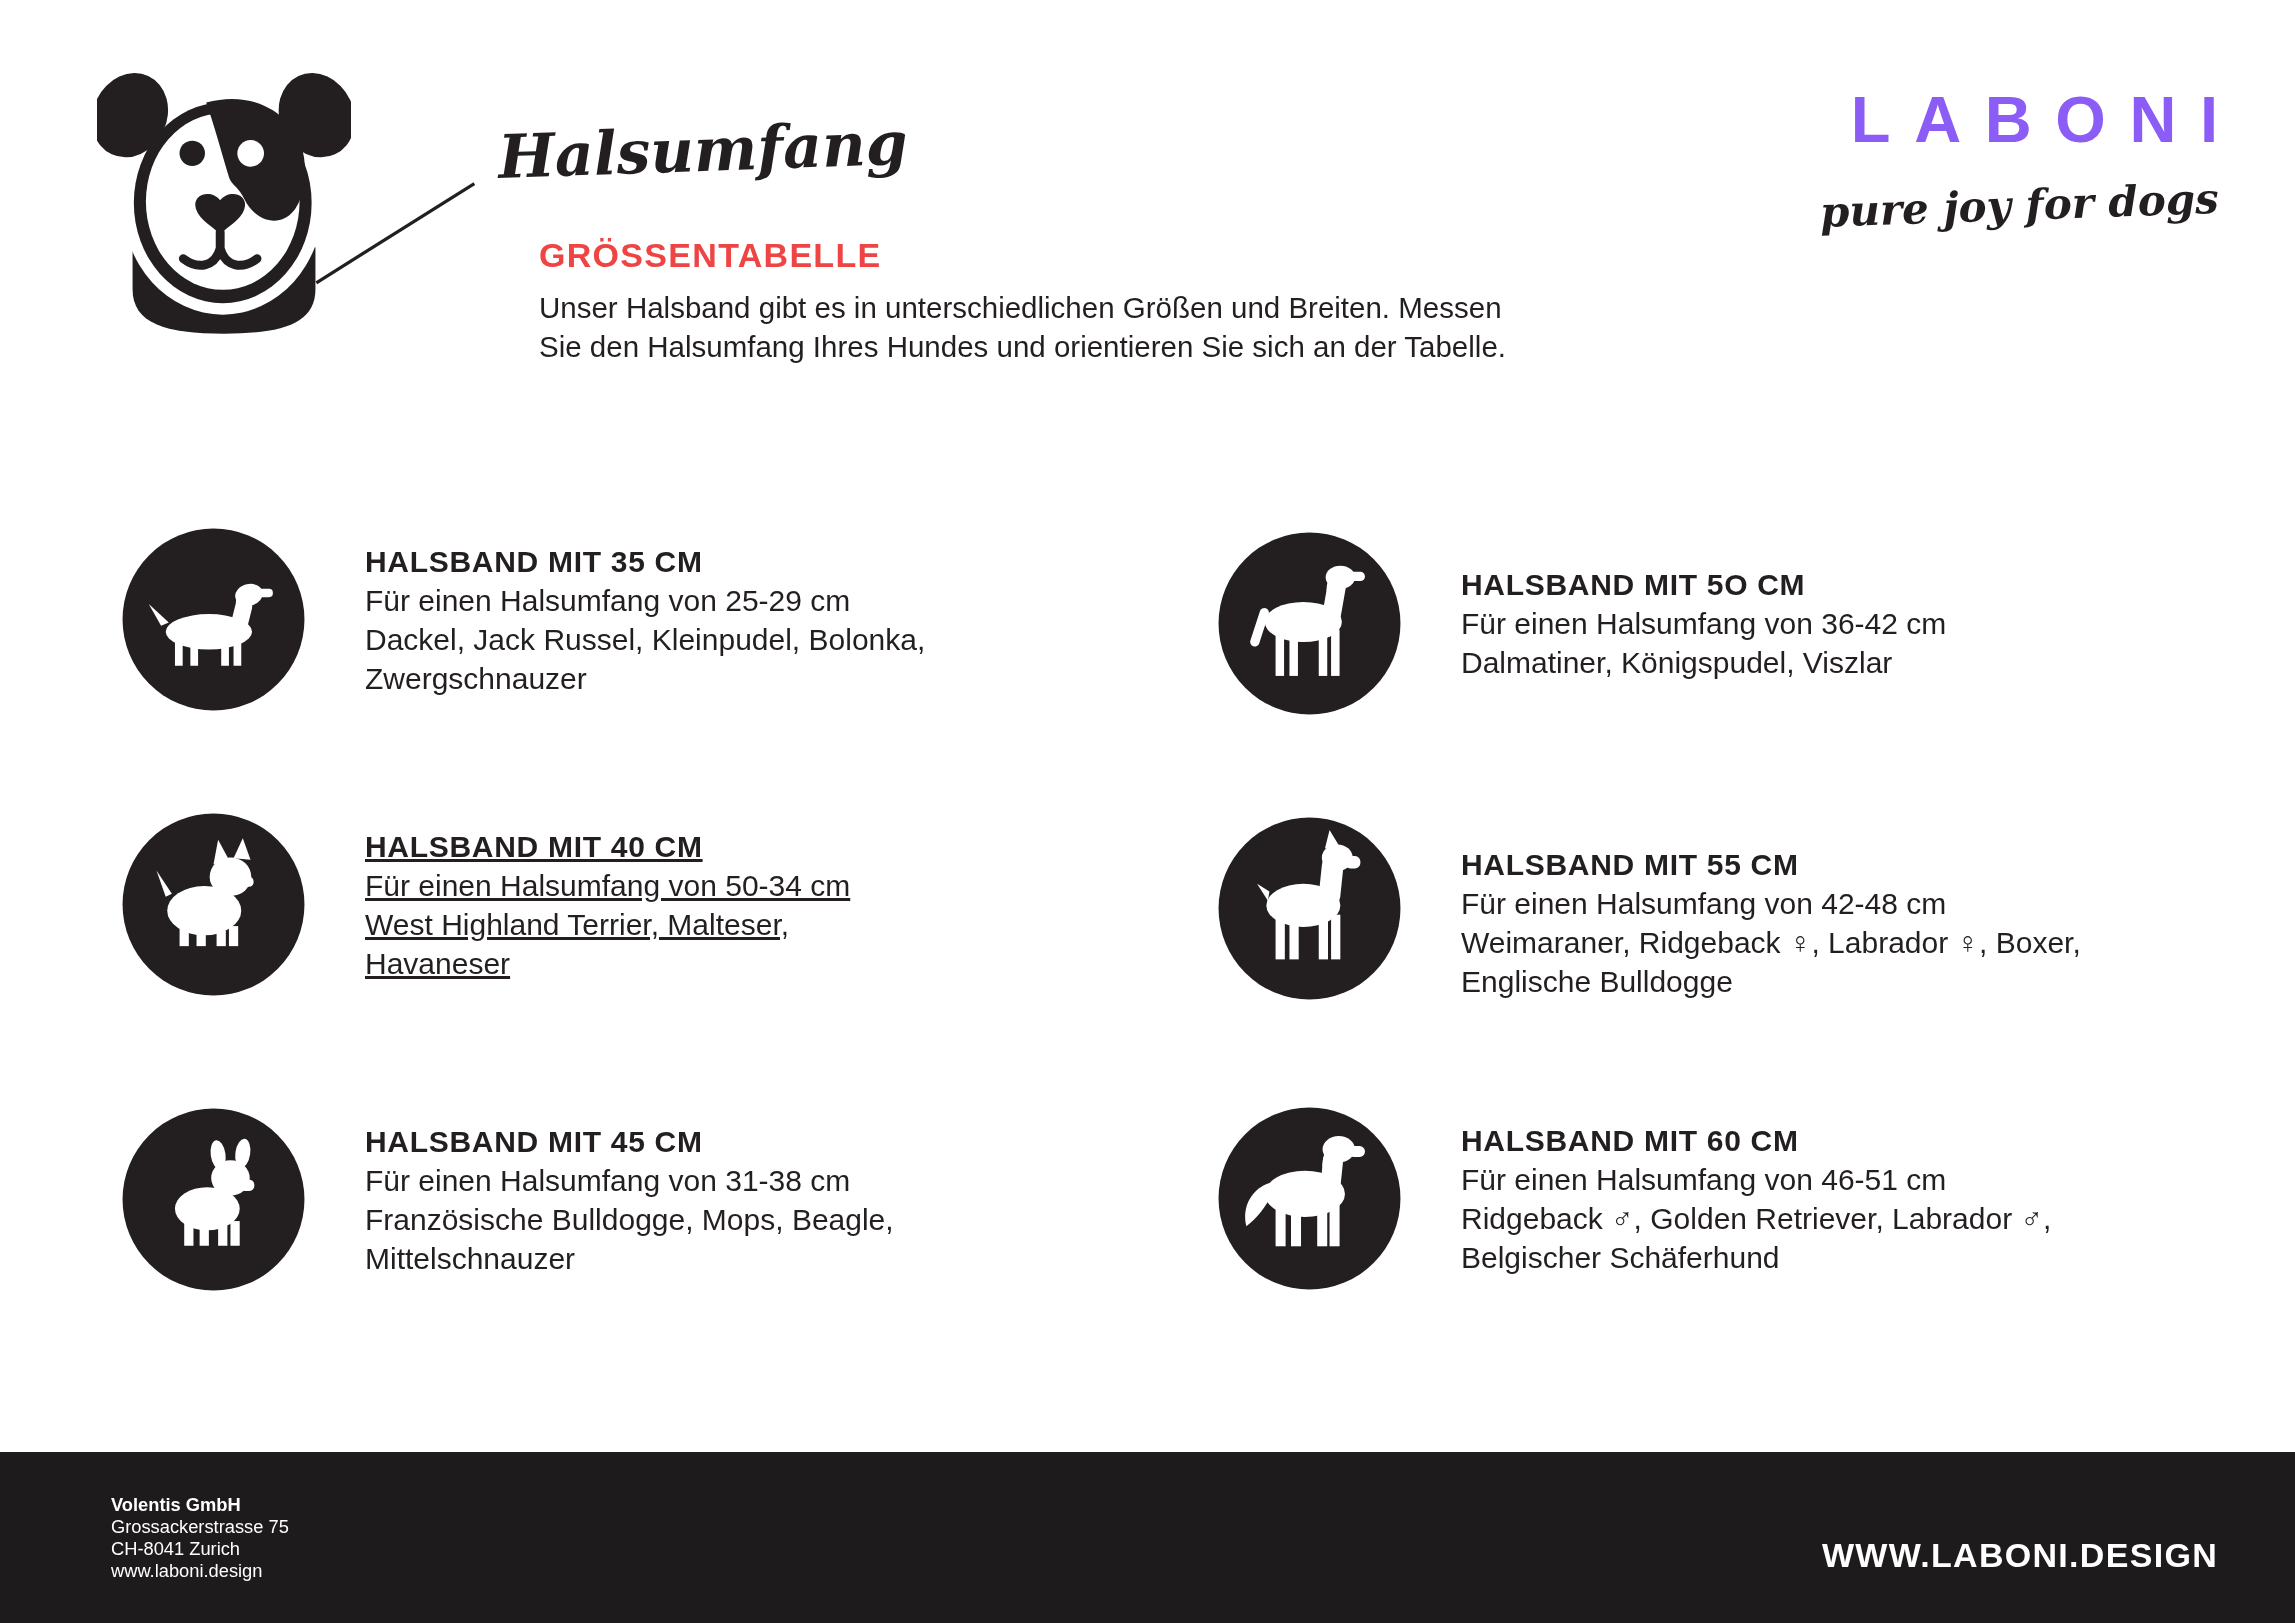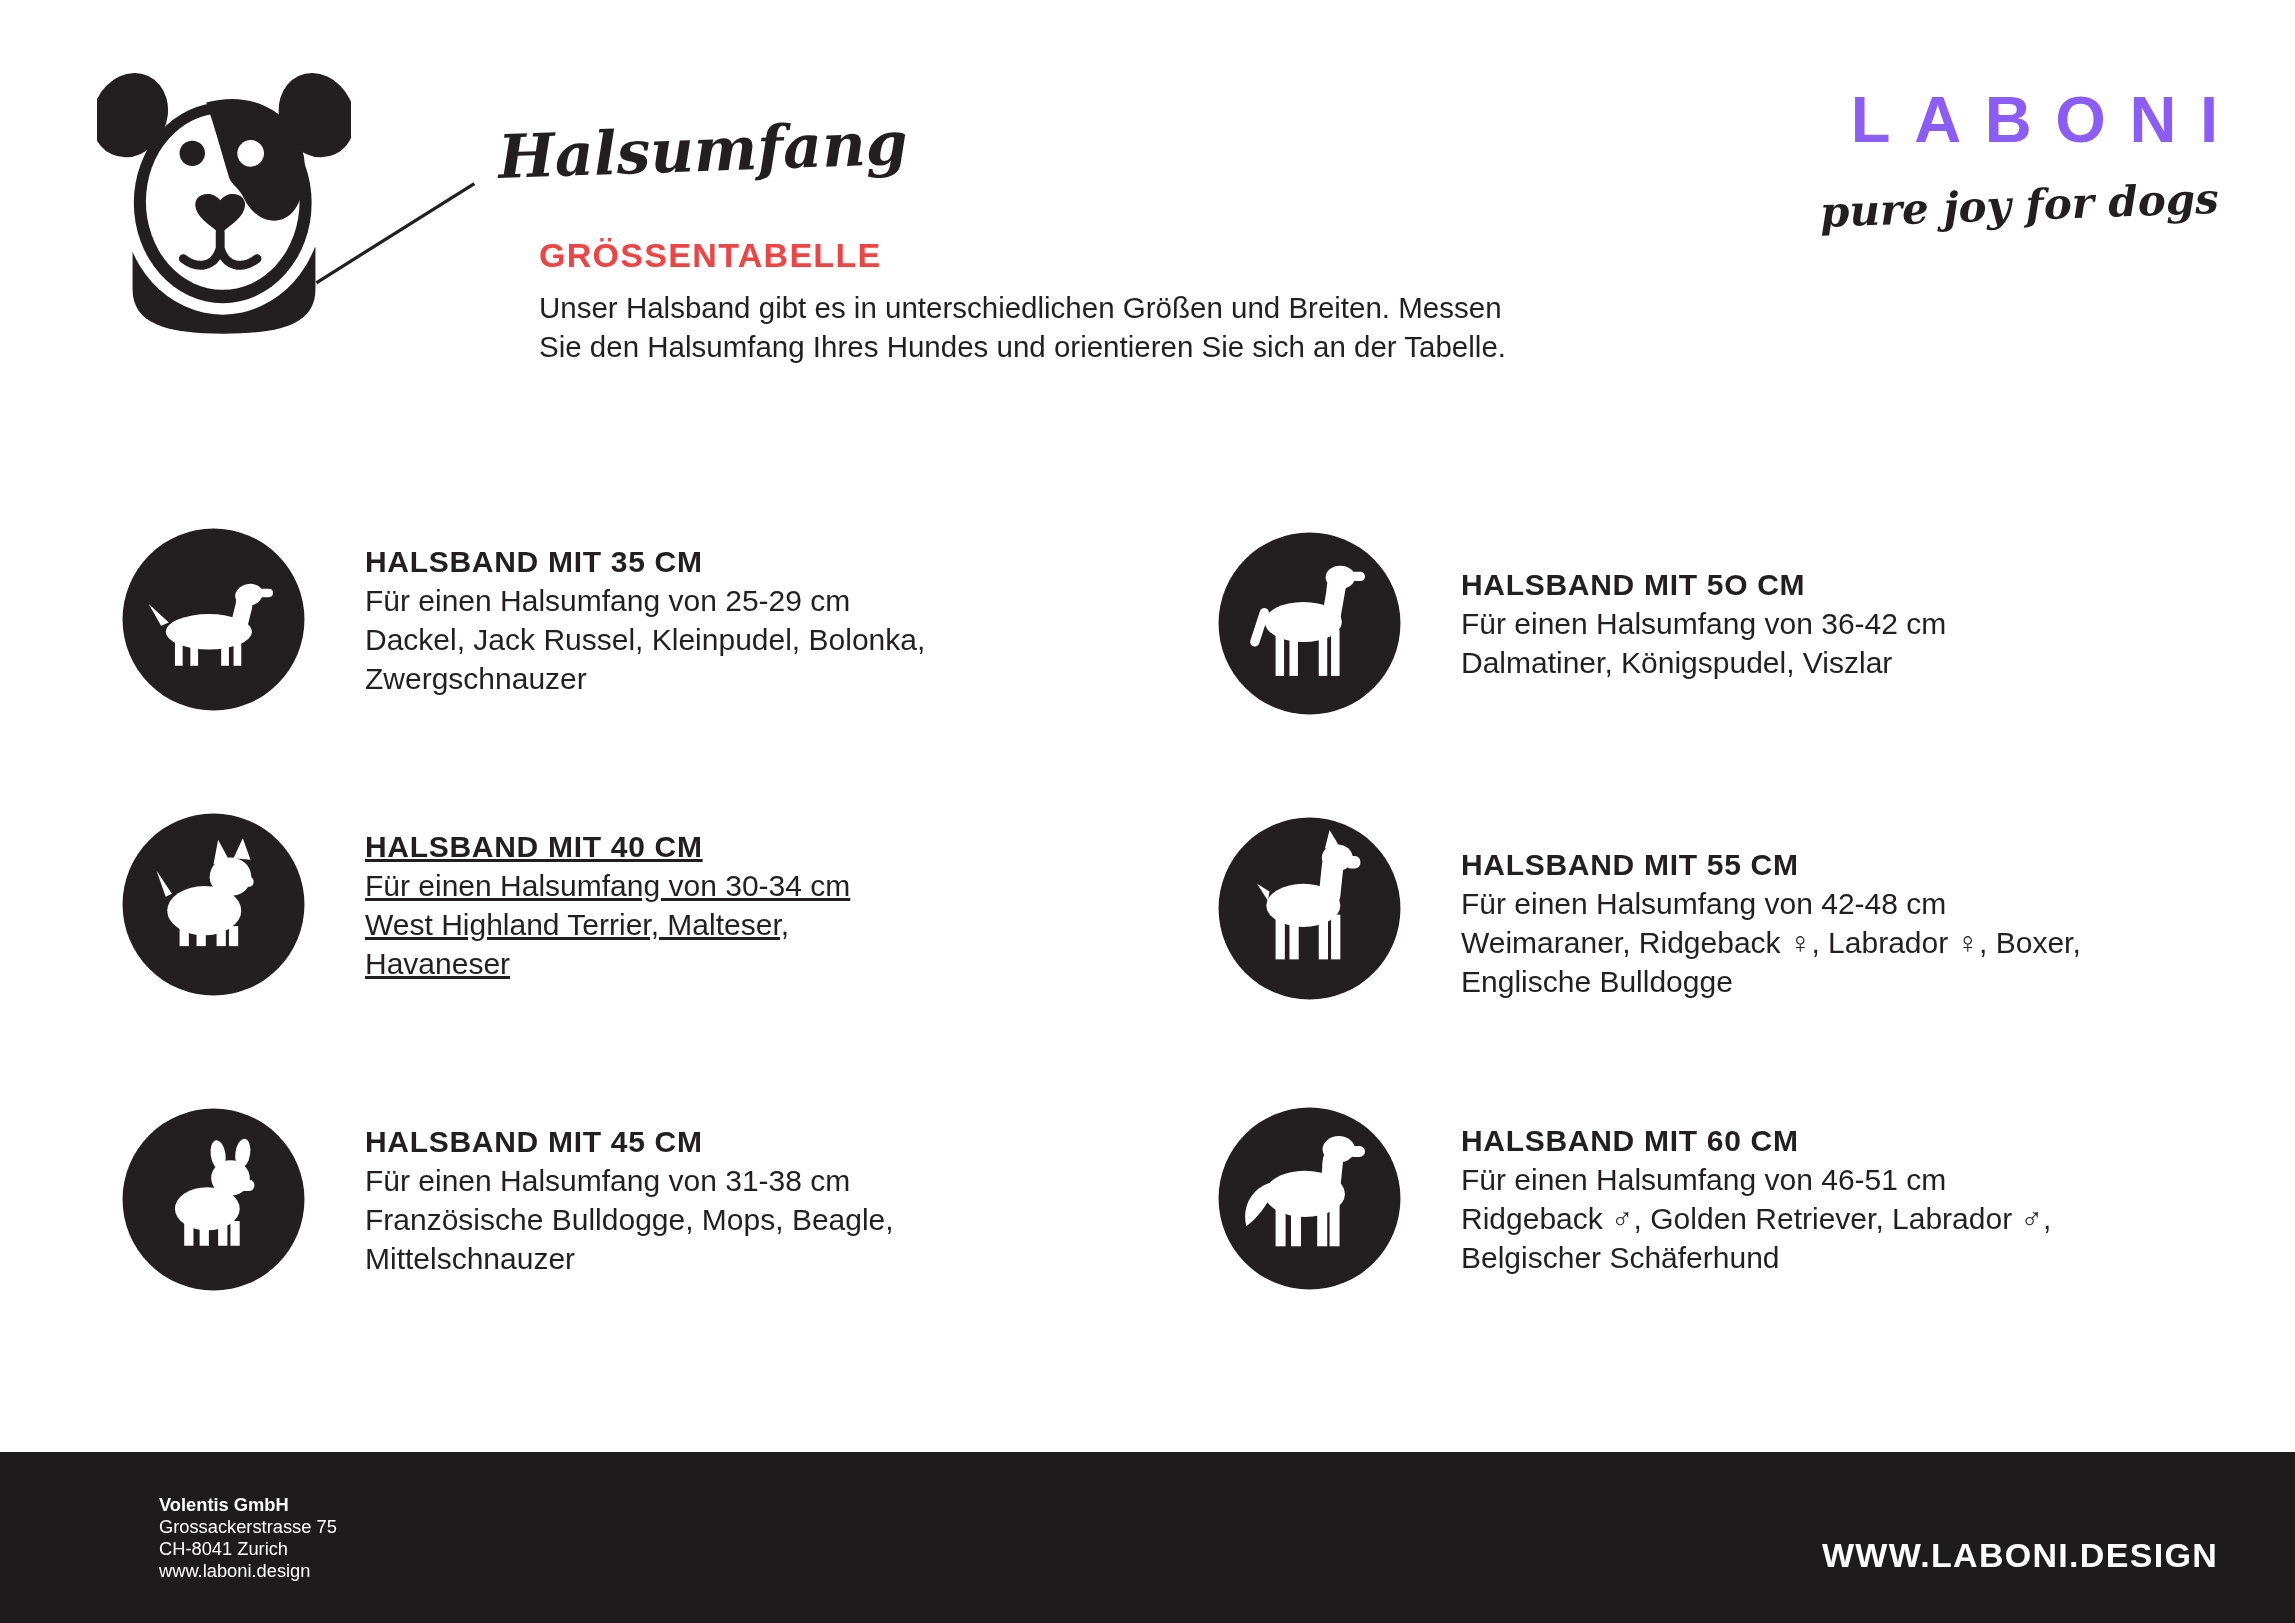--- a/index.html
+++ b/index.html
@@ -49,21 +49,21 @@
   .e6{left:1217px;top:1106px;}
   .badge{width:185px;height:185px;flex:0 0 auto;}
   .badge svg{display:block;width:185px;height:185px;}
   .etext p{margin:0;font-size:30px;line-height:39px;color:#231f20;white-space:nowrap;}
   .etext .etitle{font-weight:bold;letter-spacing:0.7px;}
 
   
   #footer{
     left:0;top:1452px;width:2295px;height:171px;background:#1e1b1c;color:#ffffff;
   }
-  #footer-address{position:absolute;left:111px;top:42px;font-size:18.3px;line-height:22px;margin-left:48px;}
+  #footer-address{position:absolute;left:111px;top:42px;font-size:18.3px;line-height:22px;}
   #footer-address p{margin:0;white-space:nowrap;}
   #footer-company{font-weight:bold;}
   #footer-site{
     position:absolute;right:77px;top:84px;font-size:34px;font-weight:bold;
     letter-spacing:1.3px;white-space:nowrap;
   }
 </style>
 </head>
 <body>
 
@@ -175,21 +175,21 @@
         <rect x="38" y="74" width="6" height="13"></rect>
         <rect x="49" y="77" width="6" height="10"></rect>
         <rect x="62" y="77" width="6" height="10"></rect>
         <rect x="70" y="74" width="6" height="13"></rect>
         <polygon points="33,53 23,38 29,55"></polygon>
       </g>
     </svg>
   </div>
   <div class="etext">
     <p class="etitle">HALSBAND MIT 40 CM</p>
-    <p>Für einen Halsumfang von 30-34 cm</p>
+    <p>Für einen Halsumfang von 50-34 cm</p>
     <p>West Highland Terrier, Malteser,</p>
     <p>Havaneser</p>
   </div>
 </section>
 
 <section class="entry e4">
   <div class="badge">
     <svg viewBox="0 0 120 120">
       <circle cx="60" cy="60" r="59" fill="#231f20"></circle>
       <g fill="#ffffff" transform="translate(0,2)">

